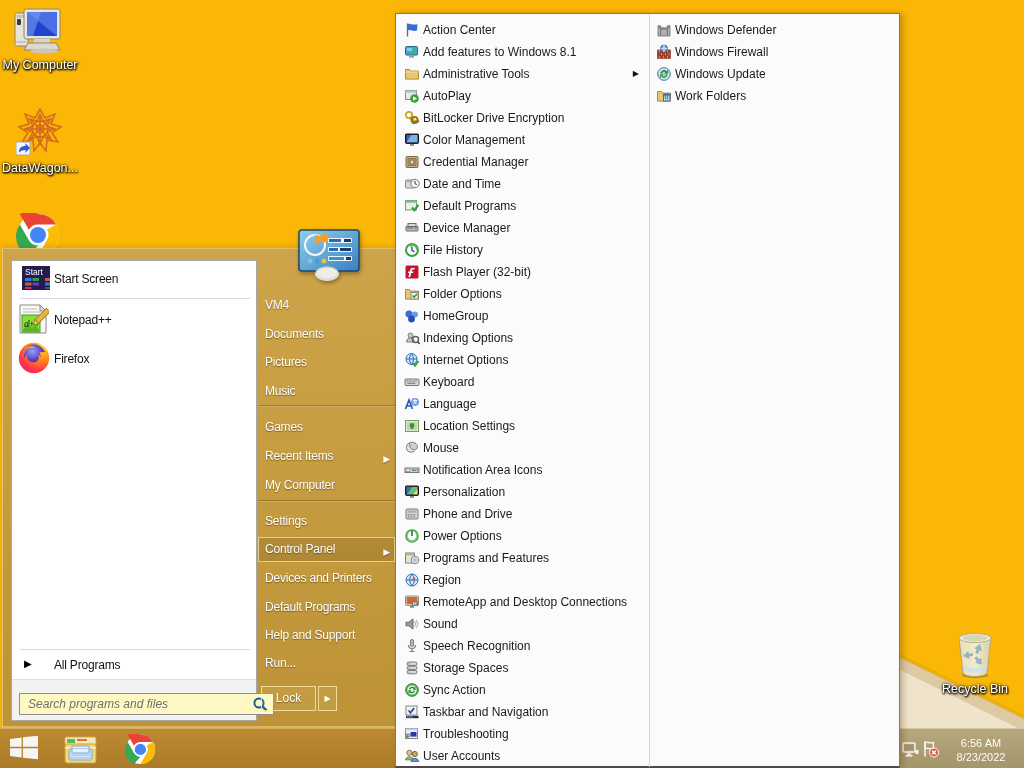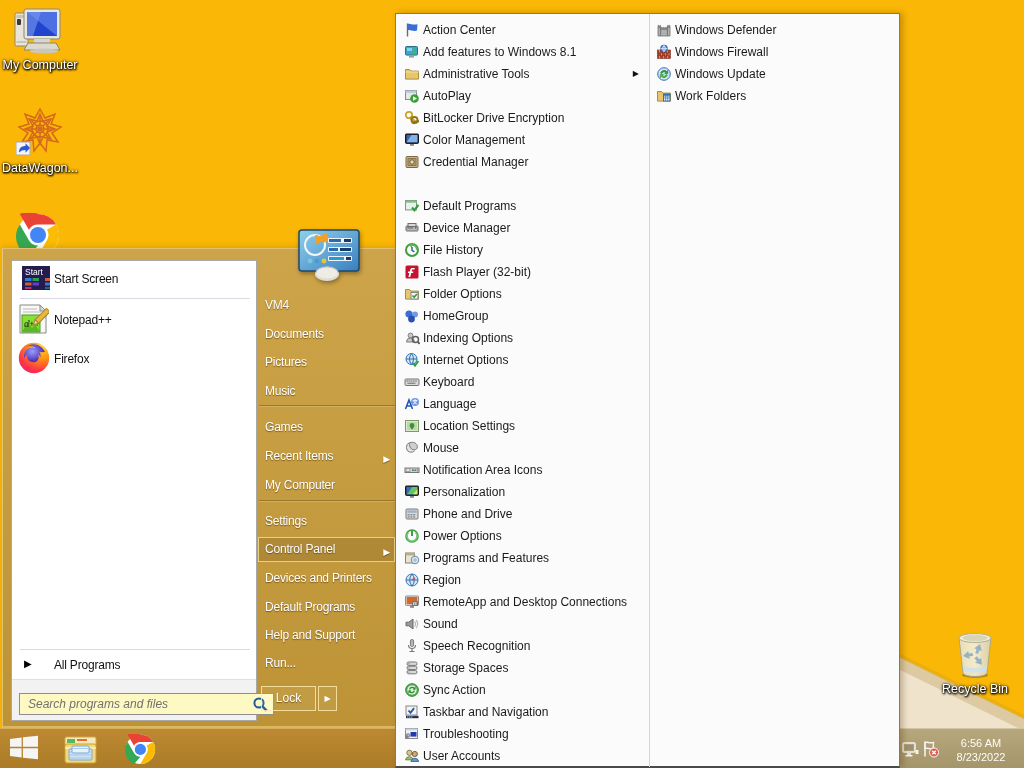--- a/index.html
+++ b/index.html
@@ -318,20 +318,31 @@
 <div class="cpi" style="top:136.5px;left:0;width:252px;">
       <span class="cpic">
         <svg width="16" height="16" viewBox="0 0 16 16" xmlns="http://www.w3.org/2000/svg">
           <rect x="2" y="2.5" width="12" height="11" rx="1" fill="#cdb68c" stroke="#7c6a44"></rect>
           <rect x="4" y="4.5" width="8" height="7" fill="#b49a6a" stroke="#8a7448"></rect>
           <circle cx="8" cy="8" r="2.2" fill="#e8dcc0" stroke="#6f5f3c"></circle>
         </svg>
       </span>
       <span class="cpt">Credential Manager</span>
     </div>
+<div class="cpi" style="top:158.5px;left:0;width:252px;">
+      <span class="cpic">
+        <svg width="16" height="16" viewBox="0 0 16 16" xmlns="http://www.w3.org/2000/svg">
+          <rect x="1.5" y="4" width="9" height="8" rx="0.8" fill="#d9d9d9" stroke="#8a8a8a"></rect>
+          <rect x="1.5" y="4" width="9" height="2" fill="#9db0c8"></rect>
+          <circle cx="11" cy="7.5" r="4.2" fill="#f3f3f3" stroke="#777"></circle>
+          <path d="M11 5 v2.6 l1.8 1.2" stroke="#333" fill="none"></path>
+        </svg>
+      </span>
+      <span class="cpt">Date and Time</span>
+    </div>
 <div class="cpi" style="top:180.5px;left:0;width:252px;">
       <span class="cpic">
         <svg width="16" height="16" viewBox="0 0 16 16" xmlns="http://www.w3.org/2000/svg">
           <rect x="1.5" y="2.5" width="11" height="9.4" fill="#e9f2e9" stroke="#7a9a7a"></rect>
           <rect x="1.5" y="2.5" width="11" height="2.2" fill="#88b890"></rect>
           <path d="M8 9.5 l2.4 2.8 4-5.4" stroke="#2f9e3f" stroke-width="2.2" fill="none"></path>
         </svg>
       </span>
       <span class="cpt">Default Programs</span>
     </div>

